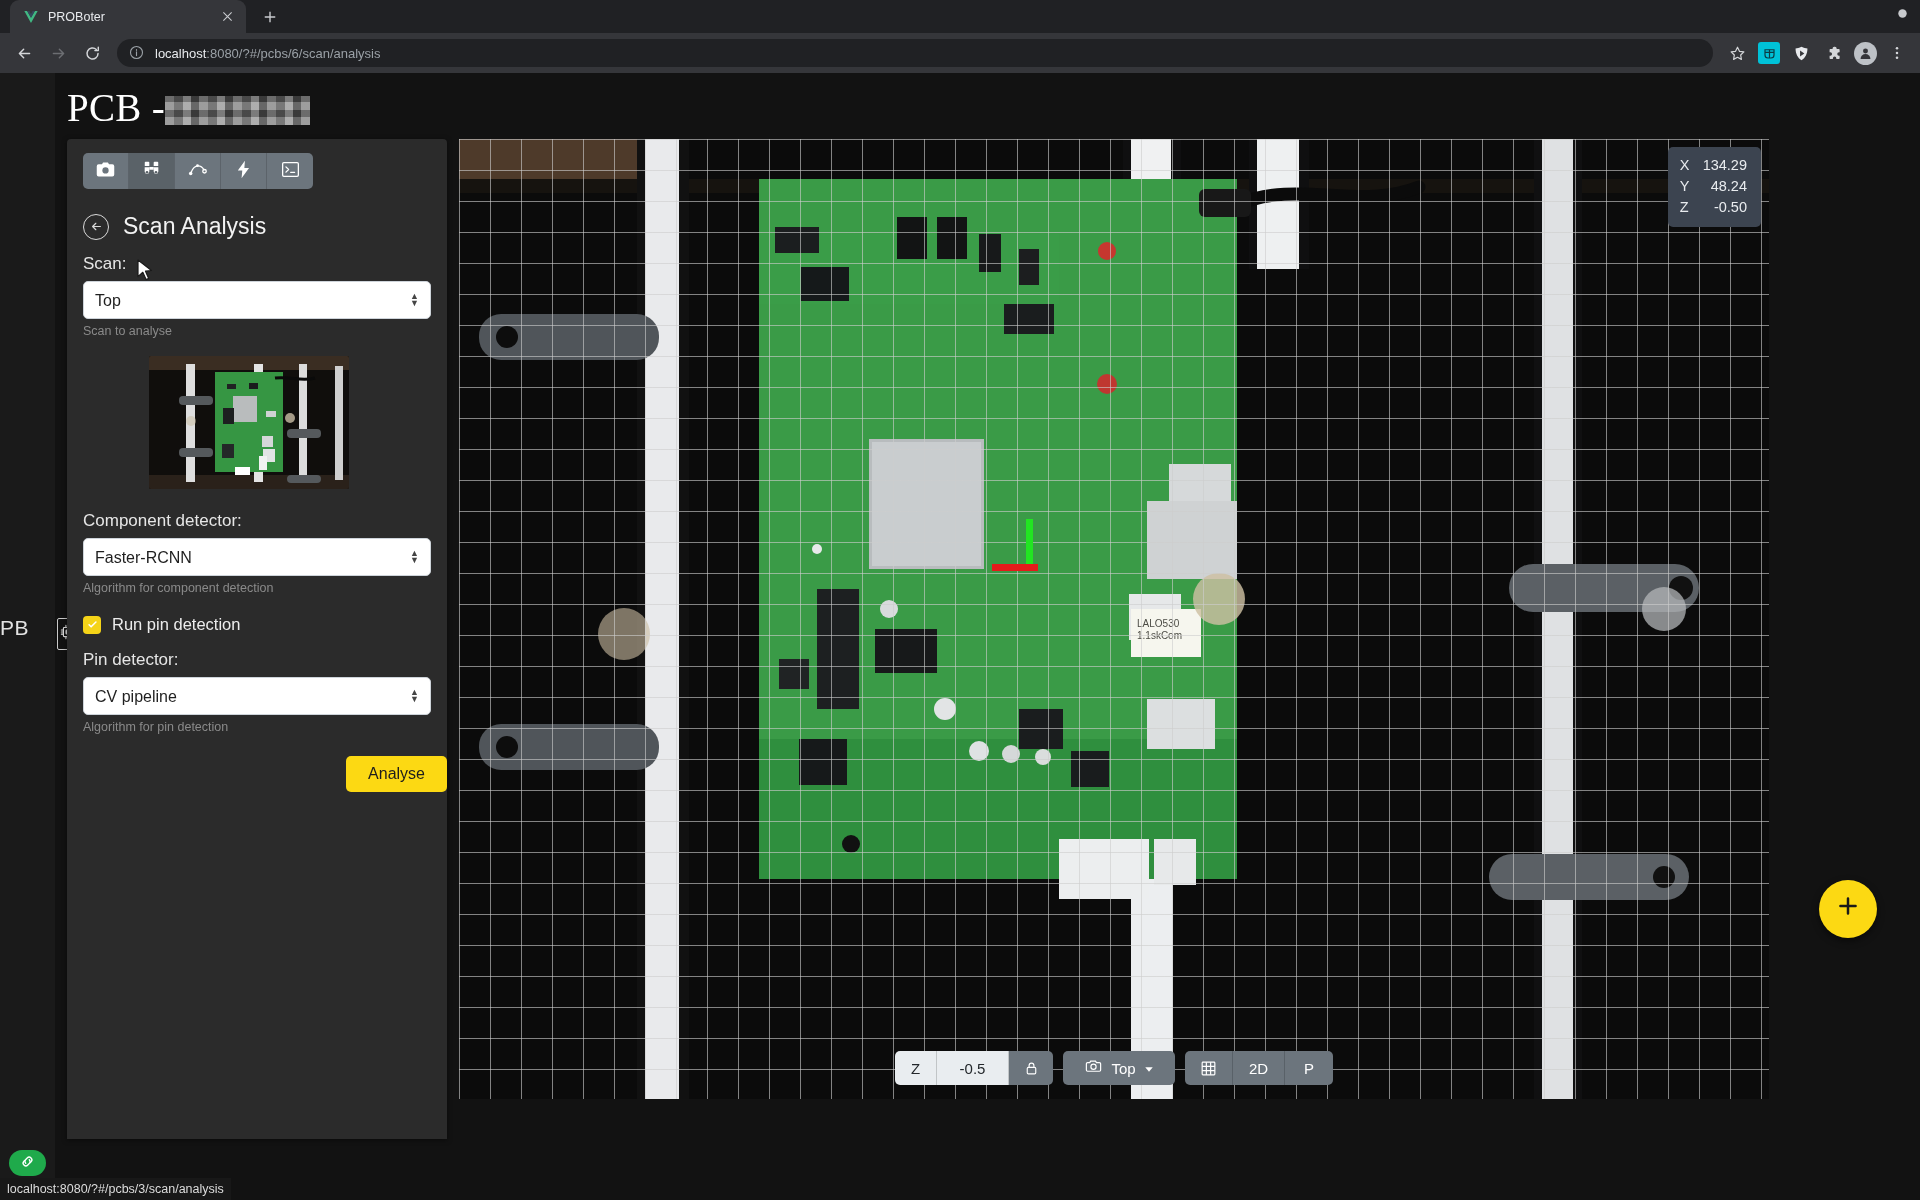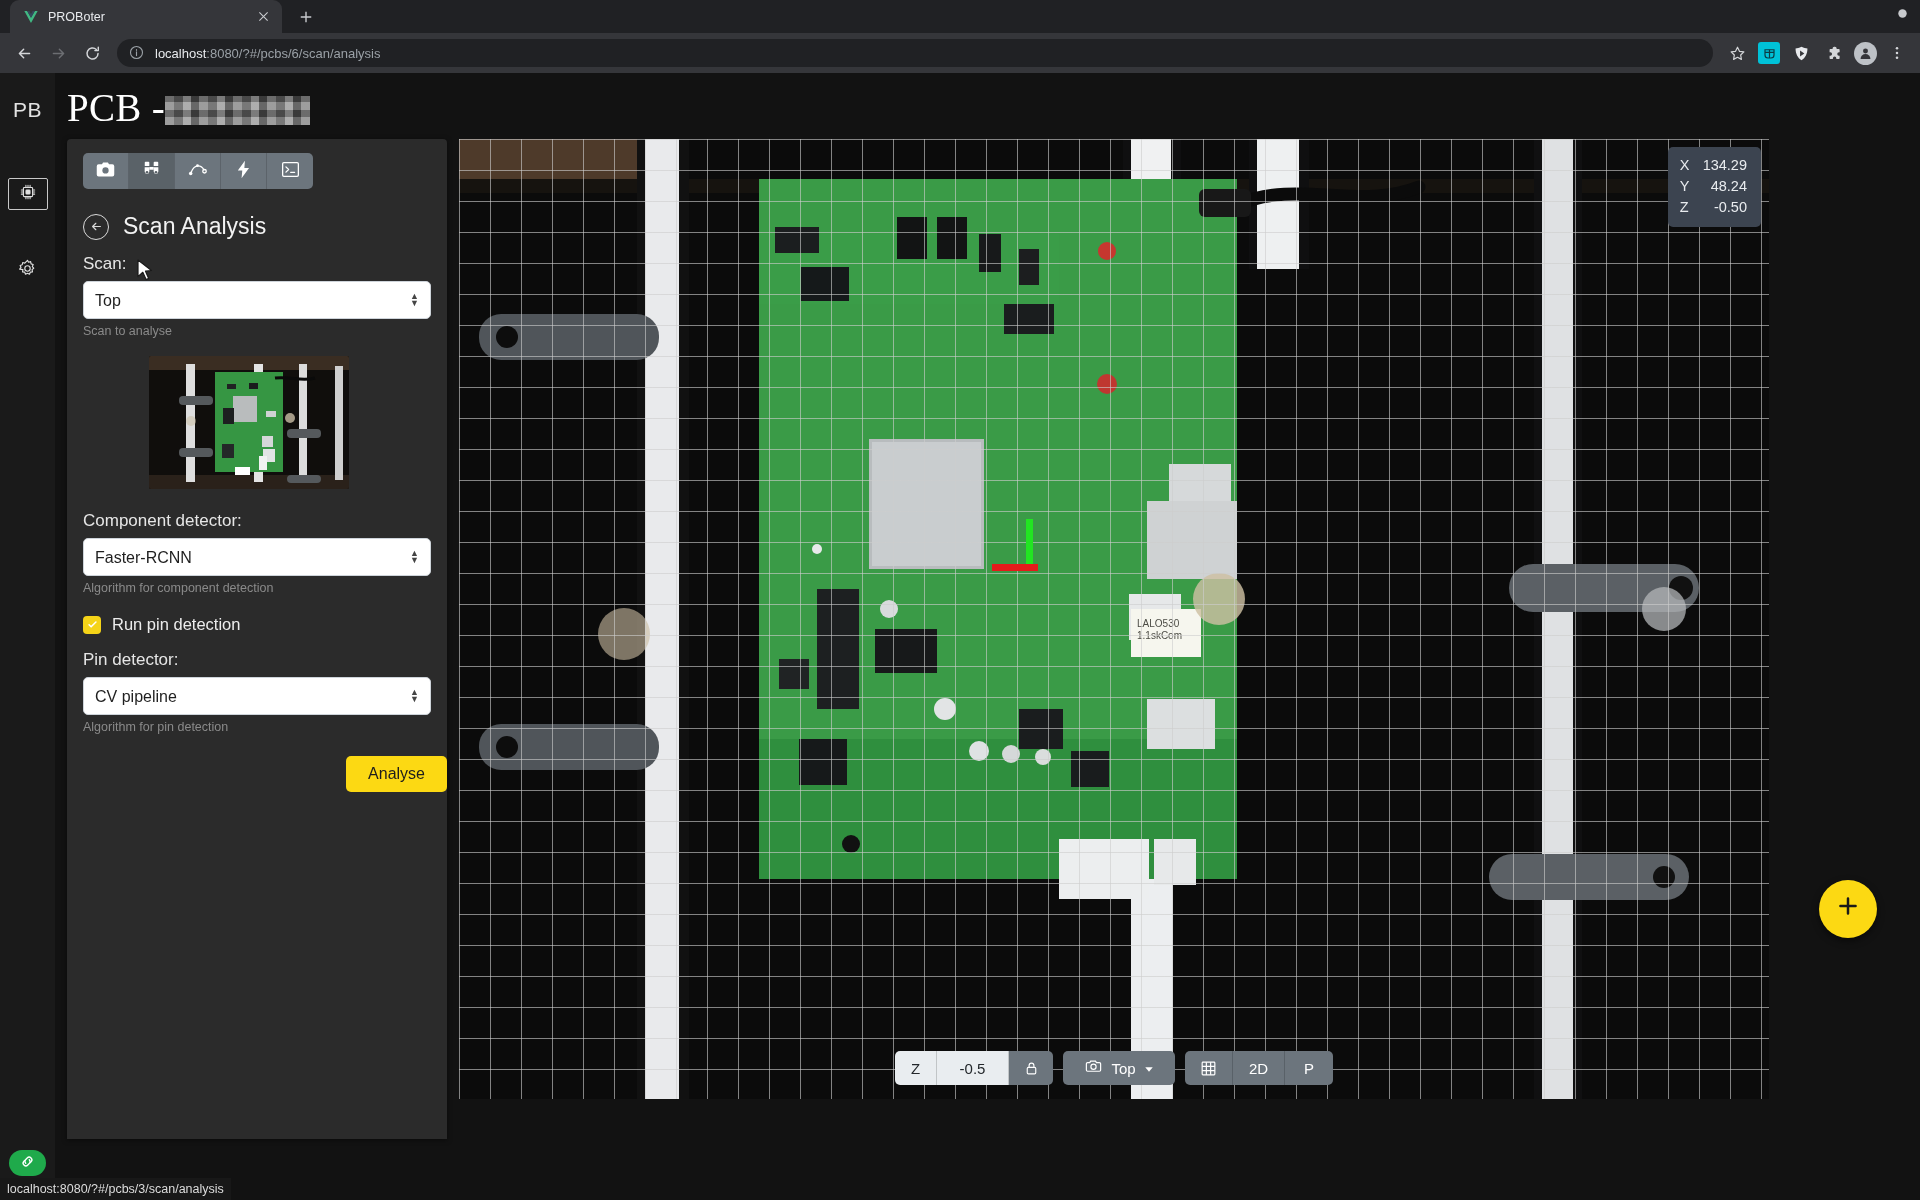--- a/index.html
+++ b/index.html
@@ -11,21 +11,21 @@
     overflow: hidden;
   }
 
   
   .browser-tabstrip {
     height: 33px; background: #202124;
     display: flex; align-items: flex-end; padding-left: 10px;
     position: relative;
   }
   .tab {
-    height: 33px; width: 272px;
+    height: 33px; width: 236px;
     background: #35363a; border-radius: 9px 9px 0 0;
     display: flex; align-items: center; gap: 9px;
     padding: 0 10px 0 13px; position: relative;
   }
   .tab-favicon { width: 16px; height: 16px; flex: 0 0 16px; }
   .tab-title {
     color: #e8eaed; font-size: 12.5px; flex: 1;
     white-space: nowrap; overflow: hidden; text-overflow: ellipsis;
   }
   .tab-close {
@@ -77,22 +77,22 @@
   }
 
   
   .app {
     position: absolute; top: 73px; left: 0;
     width: 1920px; height: 1127px; background: #121212;
     display: flex;
   }
   .railbar {
     width: 55px; flex: 0 0 55px; background: #1a1a1a;
-    display: flex; flex-direction: column; align-items: center;
-    padding-top: 25px; position: relative; gap: 28px;
+    display: flex; align-items: center;
+    padding-top: 11px; position: relative; gap: 28px;
   }
   .rail-logo {
     color: #e3e3e3; font-size: 21px; letter-spacing: .5px;
     margin-bottom: 28px; user-select: none;
   }
   .rail-item {
     width: 40px; height: 32px; margin-bottom: 16px;
     display: flex; align-items: center; justify-content: center;
     color: #e0e0e0; cursor: pointer; border-radius: 2px;
   }

